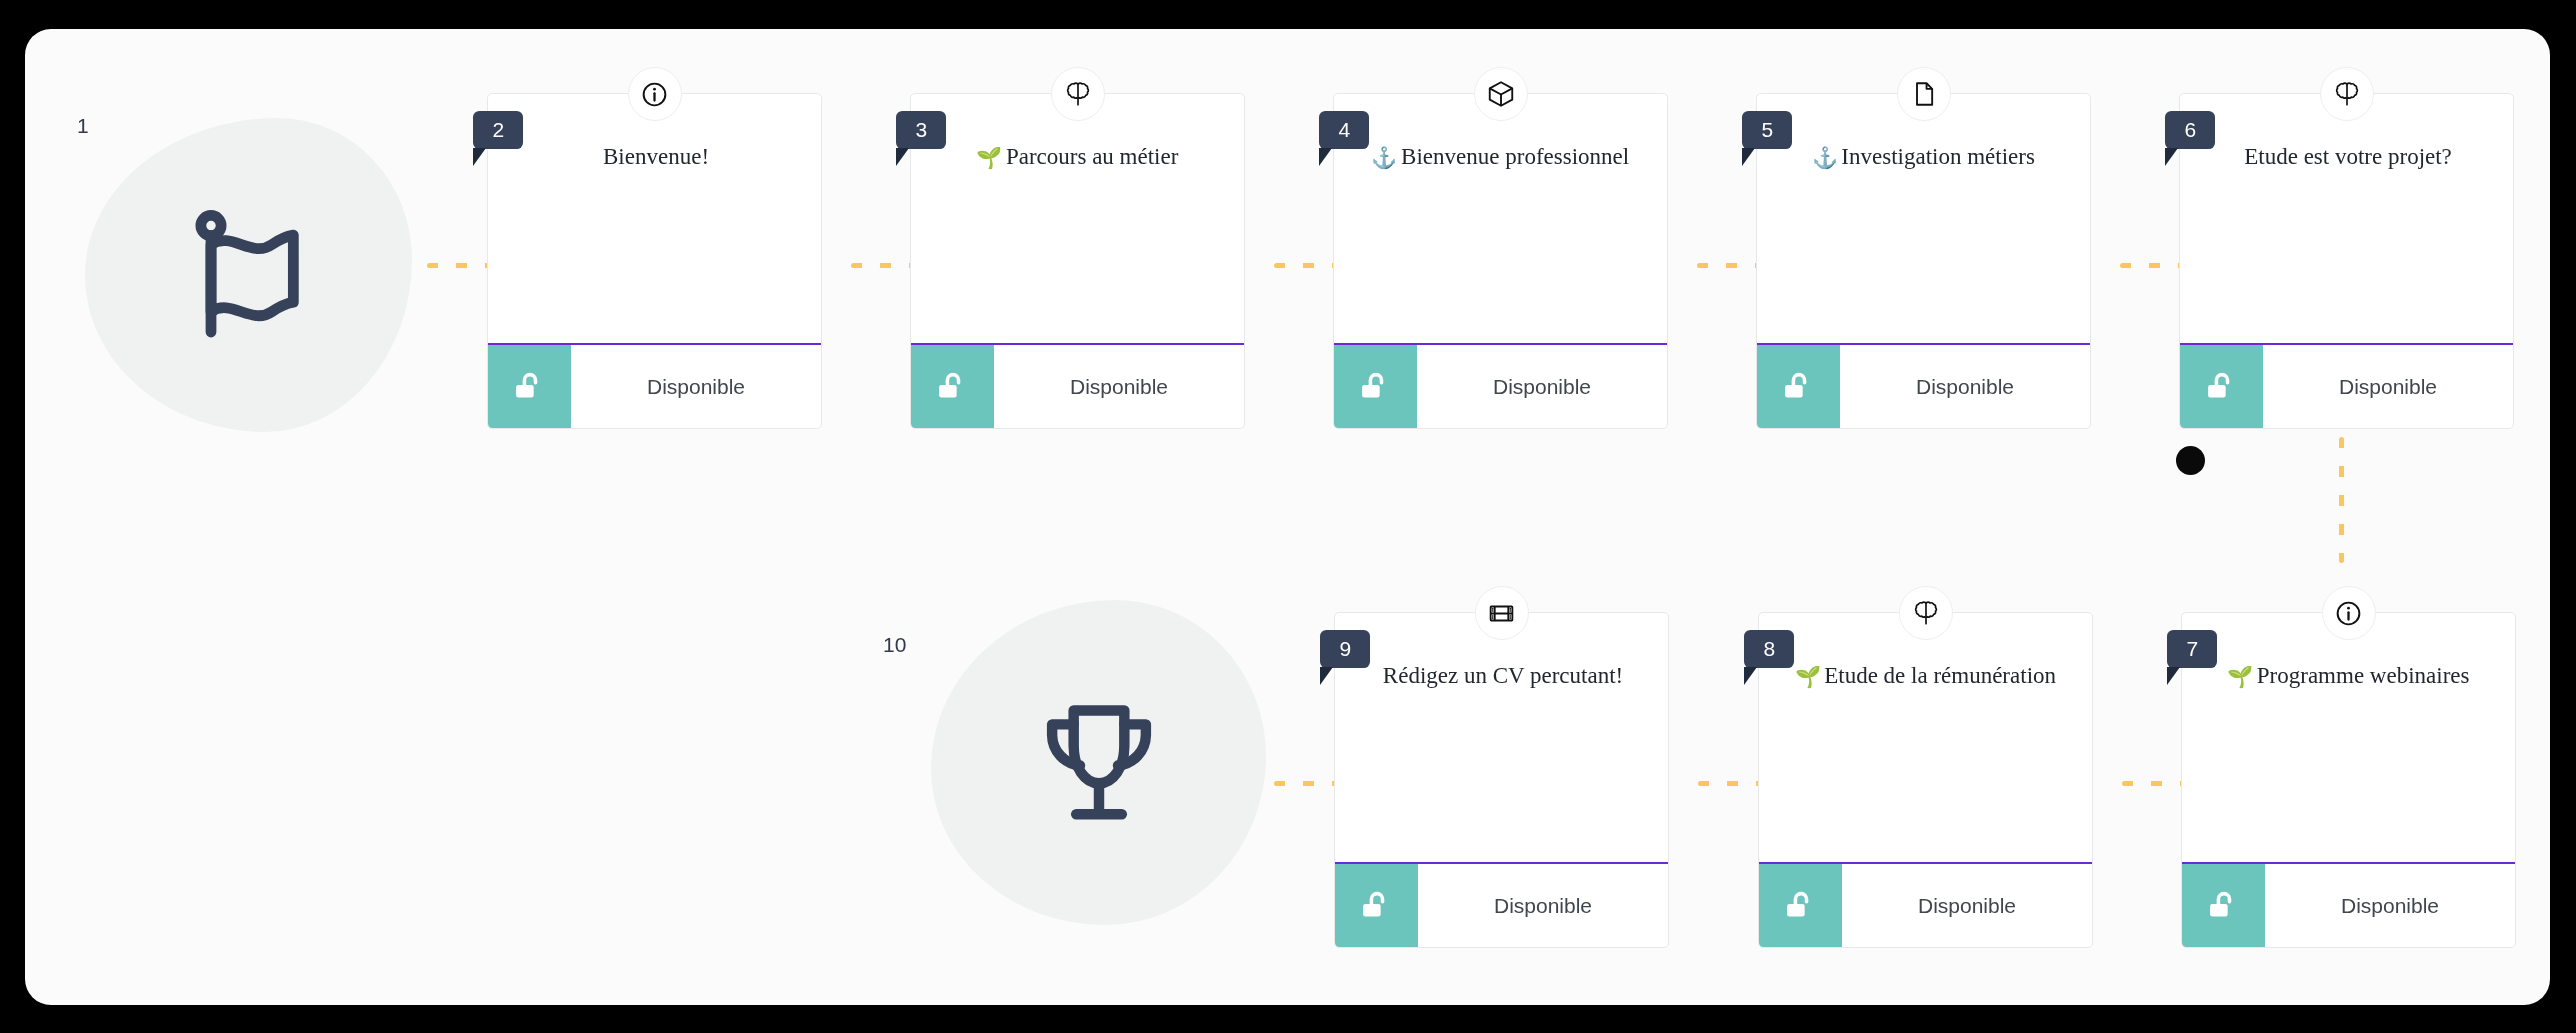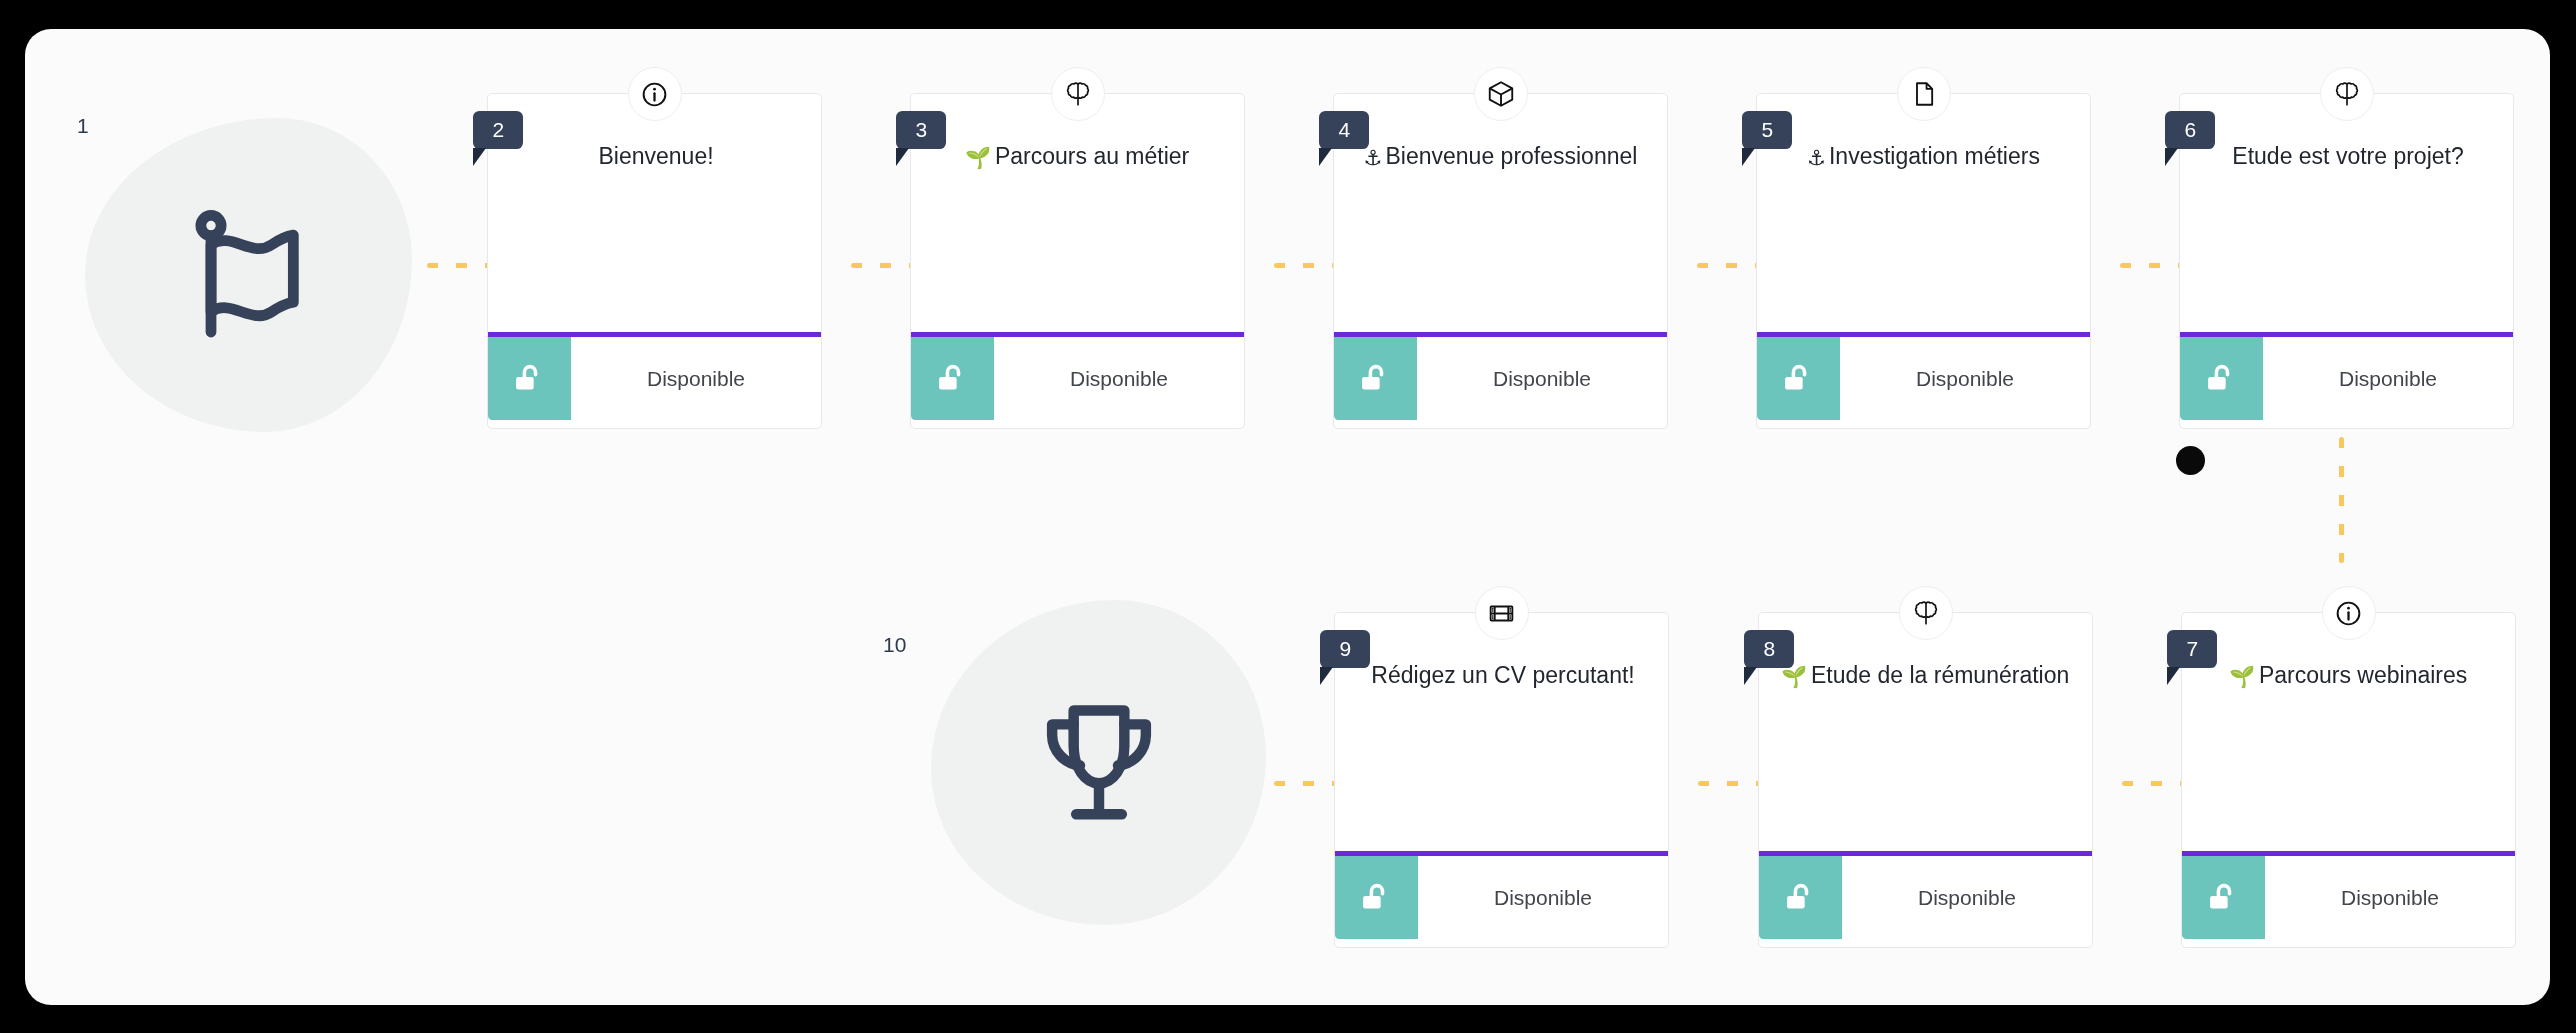--- a/index.html
+++ b/index.html
@@ -18,24 +18,24 @@
   .blob svg{position:absolute;left:50%;top:50%;transform:translate(-50%,-50%);}
 
   
   .stepnum{position:absolute;color:#2f3a4f;font-size:21px;line-height:1;}
 
   
   .card{position:absolute;width:335px;height:336px;background:#fff;
         border:1px solid #e7e8e9;border-radius:5.2px;box-sizing:border-box;}
   .card .title{position:absolute;left:14.7px;right:14.7px;top:48px;
         text-align:center;font-size:23px;line-height:1.28;color:#22272f;
-        font-weight:400;}
+        font-weight:400;font-family:Liberation Serif, serif;}
   .card .title .emo{font-size:21px;vertical-align:-1px;margin-right:3.1px;}
-  .card .footer{position:absolute;left:0;right:0;bottom:8px;height:83px;
-        border-top:5px solid #6d28d9;display:flex;align-items:stretch;}
+  .card .footer{position:absolute;left:0;right:0;bottom:0;height:83px;
+        border-top:2px solid #6d28d9;display:flex;align-items:stretch;}
   .card .lockbox{width:83px;background:#6cc5bd;display:flex;
         align-items:center;justify-content:center;flex:0 0 83px;
         border-bottom-left-radius:4.2px;}
   .card .avail{flex:1;display:flex;align-items:center;justify-content:center;
         font-size:21px;color:#41464d;}
 
   
   .badge{position:absolute;left:-14.7px;top:17px;width:50px;height:38px;
         background:#36425a;border-radius:6.3px;color:#fff;font-size:21px;
         display:flex;align-items:center;justify-content:center;z-index:4;}
@@ -290,21 +290,21 @@
         <circle cx="12" cy="12" r="9"></circle>
         <circle cx="12" cy="7.6" r="1.15" fill="#111" stroke="none"></circle>
         <path d="M12 11v6" stroke-linecap="round" stroke-width="1.9"></path>
       </svg>
     </div>
     <div class="badge">
       <span>7</span>
       <span class="tail"></span>
     </div>
     <div class="title">
-      <span class="emo">🌱</span><span>Parcours webinaires</span>
+      <span class="emo">🌱</span><span>Programme webinaires</span>
     </div>
     <div class="footer">
       <div class="lockbox">
         <svg width="37" height="37" viewBox="0 0 24 24">
           <rect x="3.3" y="11" width="11.4" height="8.2" rx="1.5" fill="#fff"></rect>
           <path d="M8.7 11V7.9a3.6 3.6 0 0 1 7.2 0v1.6" fill="none" stroke="#fff" stroke-width="2.3" stroke-linecap="round"></path>
         </svg>
       </div>
       <div class="avail">Disponible</div>
     </div>

